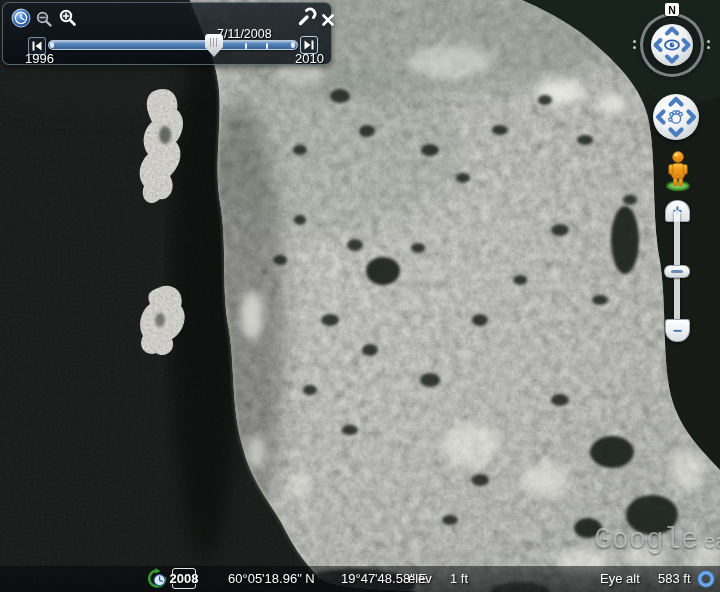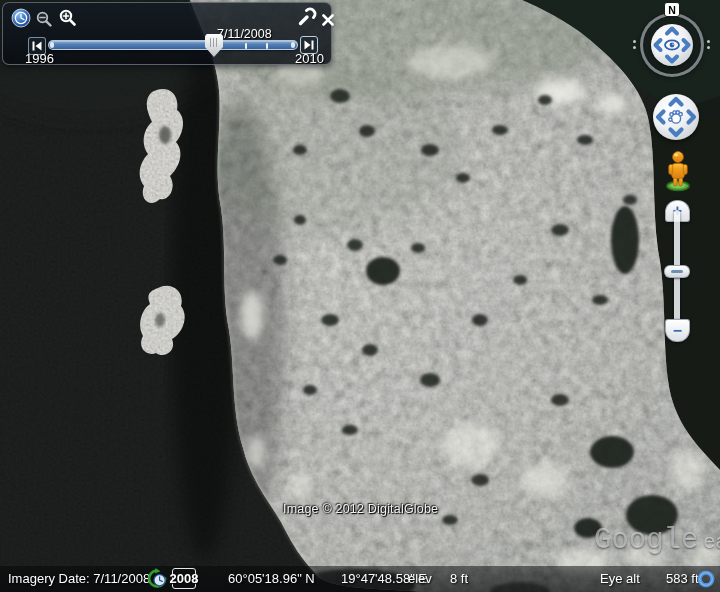--- a/index.html
+++ b/index.html
@@ -252,21 +252,20 @@
              C235,368 231,408 243,448 C251,480 268,500 281,522 C293,545 300,558 320,578" fill="none" stroke="rgba(225,228,220,0.25)" stroke-width="2.5" filter="url(#soft1)"></path>
 
     <g clip-path="url(#isletClip)">
       <rect width="720" height="592" fill="#dddcd3"></rect>
       <rect width="720" height="592" filter="url(#fineNoise)" opacity="0.5"></rect>
       <ellipse cx="165" cy="135" rx="6" ry="9" fill="#3a3e38" opacity="0.7" filter="url(#soft1)"></ellipse>
       <ellipse cx="160" cy="320" rx="5" ry="7" fill="#3a3e38" opacity="0.6" filter="url(#soft1)"></ellipse>
     </g>
   </svg>
 
-  <div class="credit">Image © 2012 DigitalGlobe</div>
   <div class="ge-logo">
     <span class="g">Google</span><span class="e">earth</span>
   </div>
 
   <div class="time-panel">
     <span class="tool" style="left:8px;top:5px;">
       <svg width="20" height="20" viewBox="0 0 20 20">
         <defs>
           <radialGradient id="clkBlue" cx="0.35" cy="0.3" r="0.9">
             <stop offset="0" stop-color="#8fc0f0"></stop>
@@ -397,39 +396,38 @@
   </div>
 
   <button class="nav-el zoom-btn zoom-in-btn">+</button>
   <div class="nav-el zoom-track"></div>
   <div class="nav-el zoom-thumb">
       <i></i>
     </div>
   <button class="nav-el zoom-btn zoom-out-btn">−</button>
 
   <div class="status-bar">
-    <span class="s" style="left:8px;"><span>Imagery Date:</span> <span>7/11/2008</span></span>
 
     <span class="sb-icon" style="left:146px;top:2px;">
       <svg width="22" height="22" viewBox="0 0 22 22">
         <path d="M10,2.6 A8,8 0 1 0 19.2,10.5" fill="none" stroke="#2f9e2f" stroke-width="2.6" stroke-linecap="round"></path>
         <path d="M9.5,0 L14.5,3.2 L9,5.4 Z" fill="#2f9e2f"></path>
         <circle cx="13.6" cy="12.2" r="5.6" fill="#dce9fb" stroke="#24508c" stroke-width="1.2"></circle>
         <path d="M13.6,12.2 L13.6,8.8 M13.6,12.2 L16.2,13.4" stroke="#24508c" stroke-width="1.2" stroke-linecap="round"></path>
       </svg>
     </span>
 
     <span class="year-badge">2008</span>
 
     <span class="s" style="left:228px;">60°05'18.96" N</span>
     <span class="s" style="left:341px;">19°47'48.58" E</span>
     <span class="s" style="left:408px;">elev</span>
-    <span class="s" style="left:450px;">8 ft</span>
+    <span class="s" style="left:450px;">1 ft</span>
     <span class="s" style="left:600px;">Eye alt</span>
-    <span class="s" style="left:658px;margin-left:8px;">583 ft</span>
+    <span class="s" style="left:658px;">583 ft</span>
 
     <span class="sb-icon" style="left:696px;top:3px;">
       <svg width="20" height="20" viewBox="0 0 20 20">
         <circle cx="10" cy="10" r="6.3" fill="none" stroke="#4a90dd" stroke-width="4.4"></circle>
         <circle cx="10" cy="10" r="6.3" fill="none" stroke="rgba(255,255,255,.35)" stroke-width="1.2"></circle>
       </svg>
     </span>
   </div>
 
 </div>

